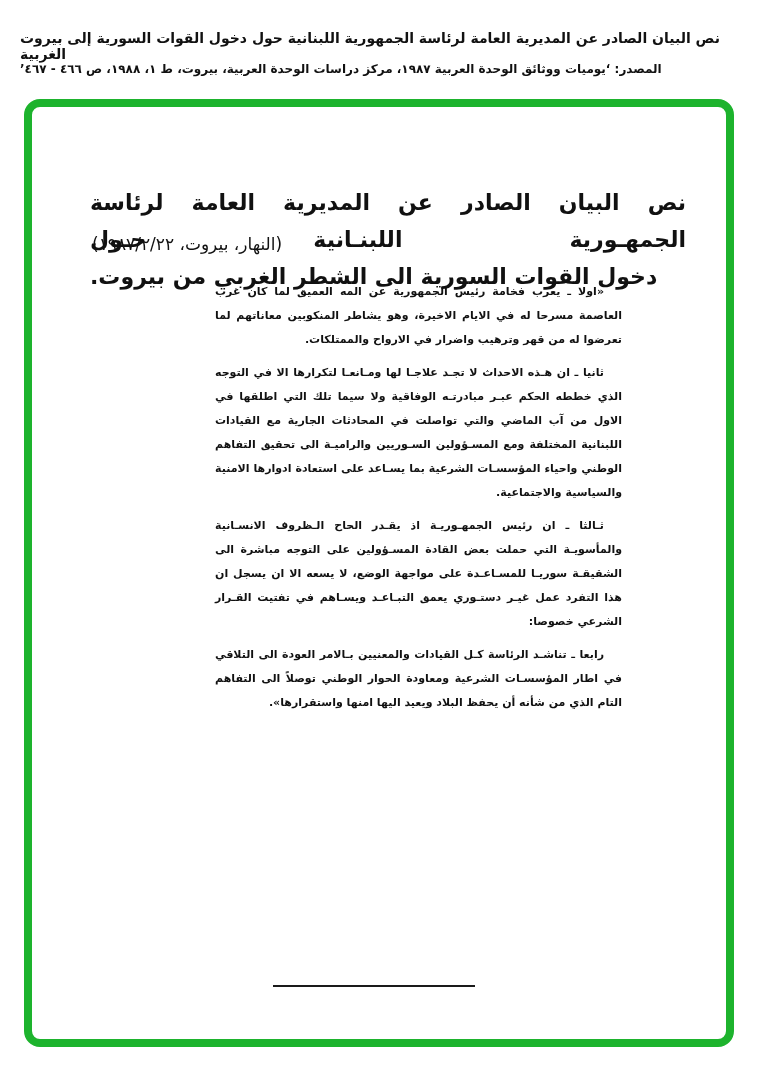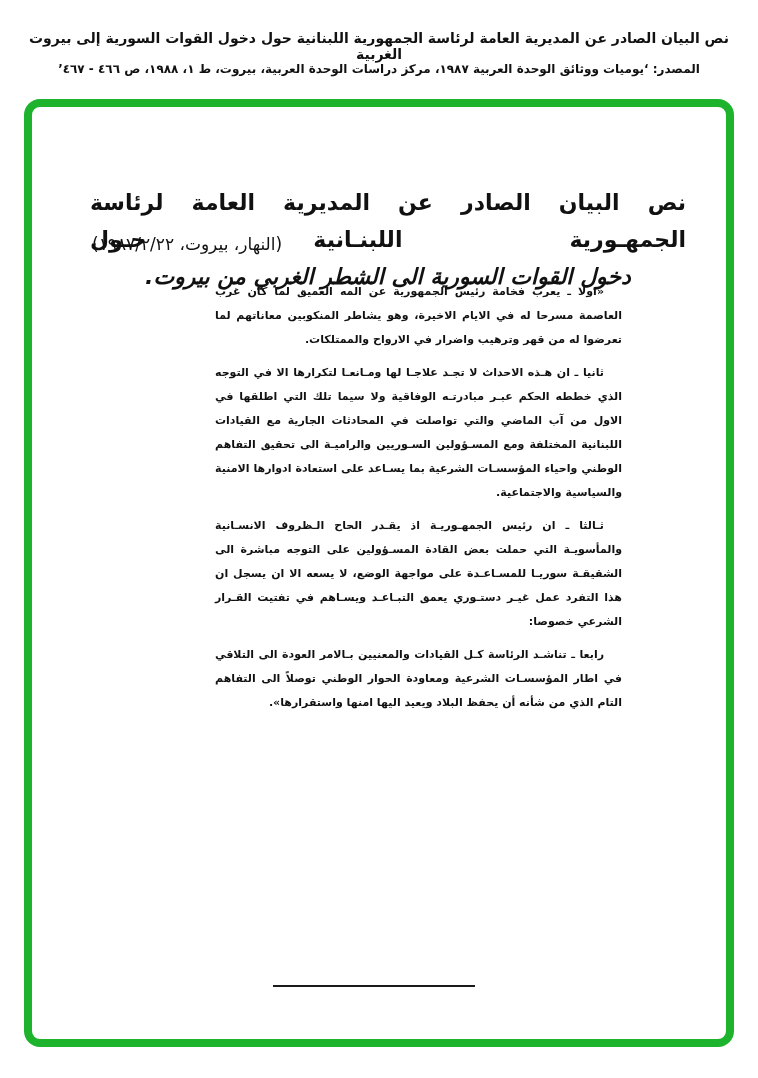--- a/index.html
+++ b/index.html
@@ -15,21 +15,21 @@
     color: #111111;
     overflow: hidden;
   }
 
   
   .scan-header {
     position: absolute;
     top: 30px;
     left: 20px;
     right: 20px;
-    text-align: center;
+    text-align: left;
     direction: rtl;
   }
   .scan-header .line1 {
     font-size: 14px;
     font-weight: bold;
     letter-spacing: 0;
   }
   .scan-header .line2 {
     font-size: 12px;
     font-weight: bold;
@@ -60,22 +60,21 @@
     line-height: 37px;
     margin-top: 32px;
   }
   .doc-title .t1 {
     display: block;
     text-align: justify;
     text-align-last: justify;
   }
   .doc-title .t2 {
     display: block;
-    text-align: center;
-    font-style: italic;
+    text-align: left;
   }
   .doc-attribution {
     position: absolute;
     left: 92px;
     top: 234px;
     direction: rtl;
     font-weight: normal;
     font-size: 17px;
   }
 

